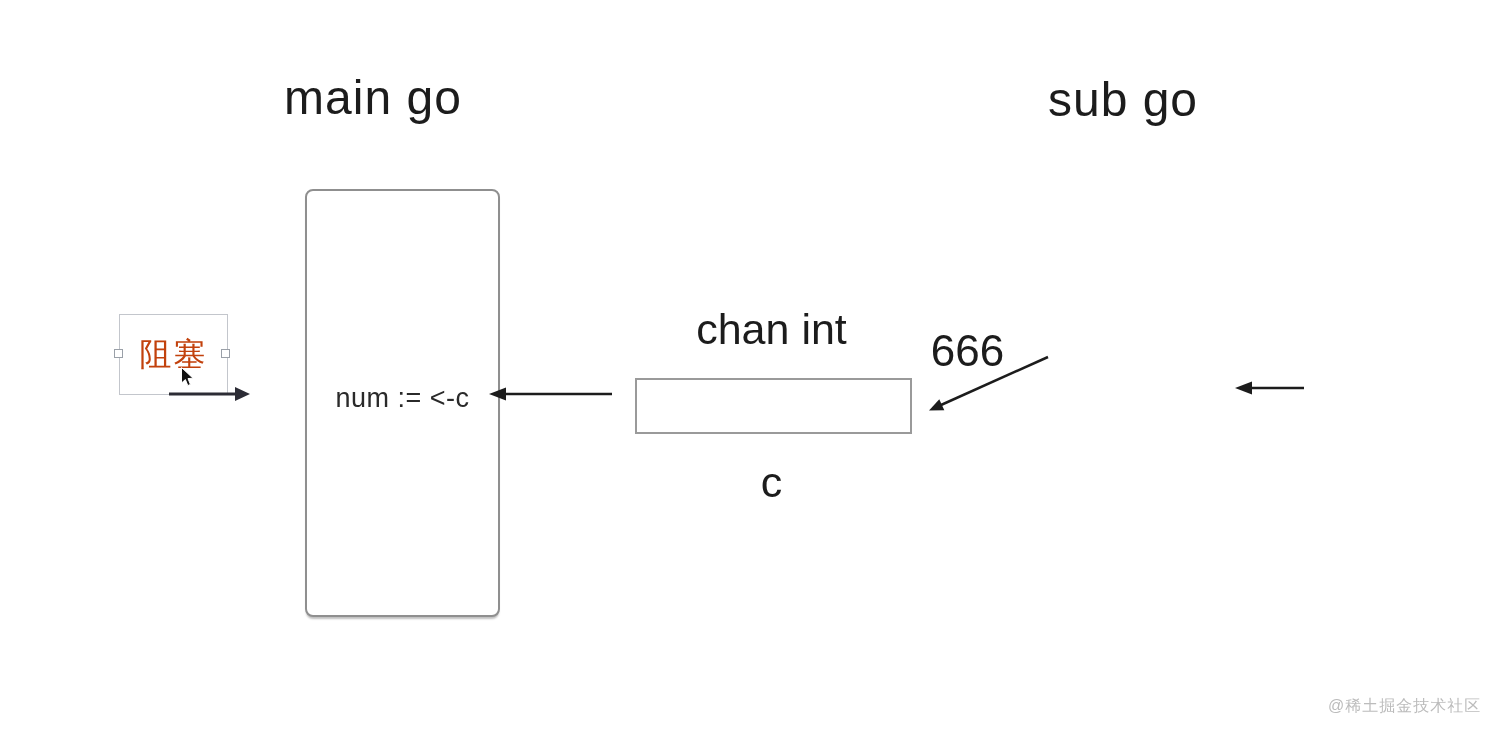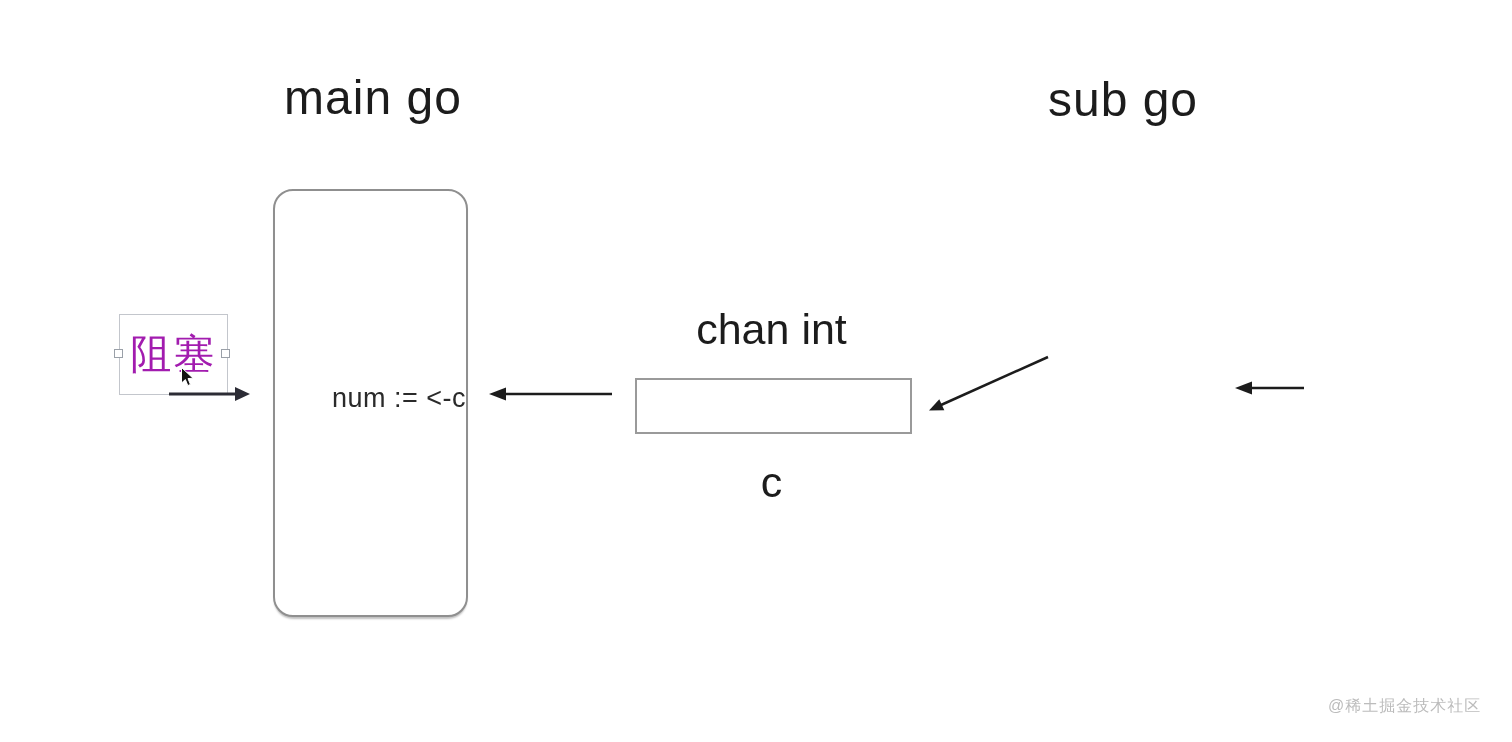--- a/index.html
+++ b/index.html
@@ -23,26 +23,27 @@
     text-align: center;
     letter-spacing: 1px;
     white-space: nowrap;
   }
   .title.main-title { left: 253px; top: 70px; width: 240px; }
   .title.sub-title  { left: 1003px; top: 72px; width: 240px; }
 
   .goroutine-box {
     position: absolute;
     border: 2px solid #8f8f8f;
-    border-radius: 20px;
+    border-radius: 8px;
     background: #ffffff;
     box-shadow: 0 3px 2px -1px rgba(0,0,0,0.25);
     display: flex;
     align-items: center;
-    justify-content: flex-end;
+    justify-content: center;
+    margin-left: 32px;
   }
   .goroutine-box.main-box { left: 273px; top: 189px; width: 191px; height: 424px; }
   .goroutine-box.sub-box  { left: 1055px; top: 179px; width: 163px; height: 428px; }
   .goroutine-code {
     font-size: 27px;
     color: #2a2a2a;
     white-space: nowrap;
     transform: translateY(-5px);
     letter-spacing: 0.5px;
   }
@@ -81,23 +82,23 @@
     position: absolute;
     left: 119px; top: 314px;
     width: 107px; height: 79px;
     border: 1px solid #c3c6cc;
     background: transparent;
     display: flex;
     align-items: center;
     justify-content: center;
   }
   .blocking-text {
-    font-size: 41px;
+    font-size: 32px;
     font-weight: 500;
-    color: #a21caf;
+    color: #c2410c;
     white-space: nowrap;
     letter-spacing: 2px;
   }
   .selection-handle {
     position: absolute;
     width: 9px; height: 9px;
     background: #ffffff;
     border: 1px solid #9aa0a8;
     box-sizing: border-box;
   }
@@ -133,20 +134,21 @@
   <div class="title sub-title">sub go</div>
 
   <div class="goroutine-box main-box">
     <span class="goroutine-code">num := &lt;-c</span>
   </div>
 
   <div class="channel-type-label">chan int</div>
   <div class="channel-rect"></div>
   <div class="channel-var-label">c</div>
 
+  <div class="value-label">666</div>
 
   <div class="selection-frame">
     <span class="blocking-text">阻塞</span>
   </div>
   <div class="selection-handle left"></div>
   <div class="selection-handle right"></div>
 
   <svg class="arrows-layer" viewBox="0 0 1512 742" xmlns="http://www.w3.org/2000/svg">
     <g>
       <line x1="612" y1="394" x2="503" y2="394" stroke="#1c1c1c" stroke-width="2.5"></line>

